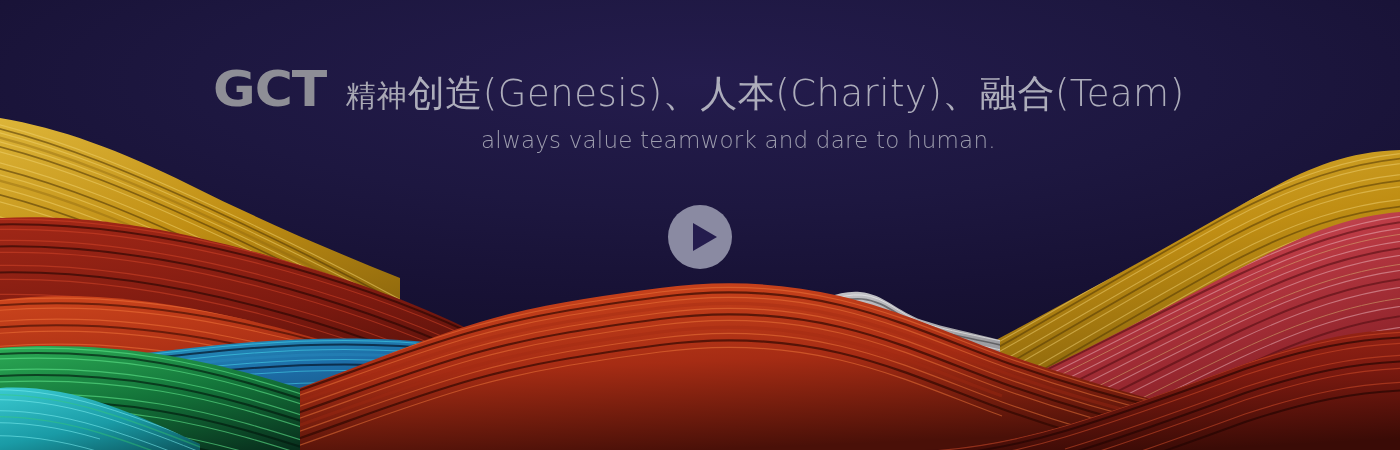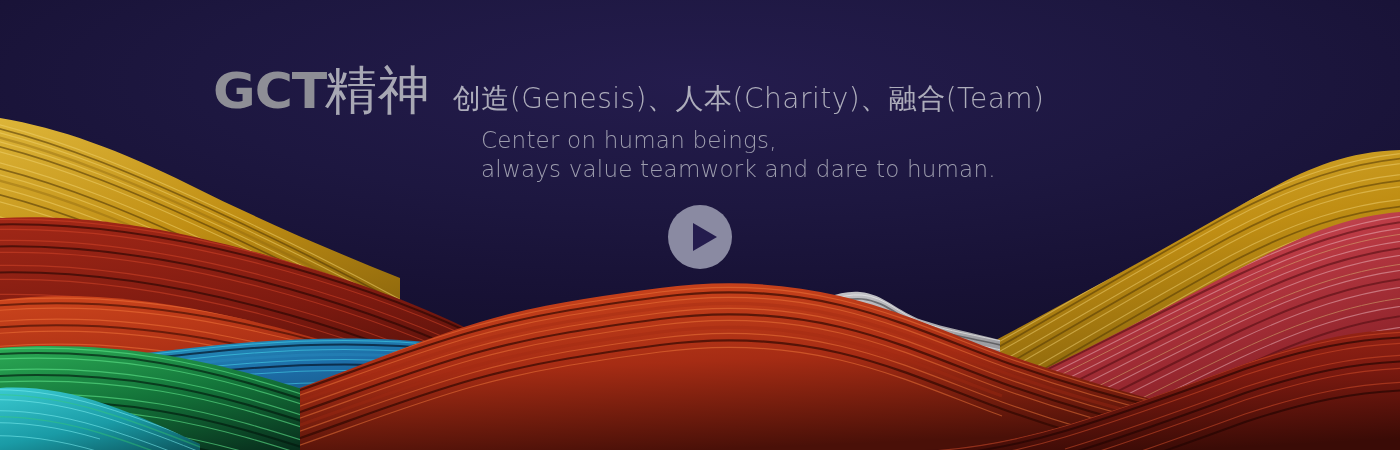--- a/index.html
+++ b/index.html
@@ -40,33 +40,32 @@
   .logo-gct {
     font-size: 50px;
     font-weight: 700;
     letter-spacing: -1px;
     color: #8e8e96;
     line-height: 1;
     transform: scaleX(1.04);
     transform-origin: left bottom;
   }
   .logo-cn {
-    font-size: 52px;
+    font-size: 30px;
     font-weight: 400;
     color: #a8a8b4;
     line-height: 1;
-    margin-left: 3px;
+    margin-left: 24px;
     letter-spacing: 1px;
   }
   .tagline-cn {
-    font-size: 28px;
+    font-size: 37px;
     font-weight: 300;
     color: #adadbb;
     line-height: 1;
-    margin-left: 22px;
     letter-spacing: 0.5px;
   }
   
   .subtitle {
     position: absolute;
     left: 481px;
     top: 126px;
     font-size: 23px;
     font-weight: 300;
     line-height: 29px;
@@ -429,21 +428,20 @@
 
   <div class="text-layer">
 
     <div class="headline">
       <span class="logo-gct">GCT</span>
       <span class="logo-cn">精神</span>
       <span class="tagline-cn">创造(Genesis)、人本(Charity)、融合(Team)</span>
     </div>
 
     <div class="subtitle">
-      <div>Center on human beings,</div>
       <div>always value teamwork and dare to human.</div>
     </div>
 
     <div class="play-button" role="button" aria-label="play-video">
       <svg width="64" height="64" viewBox="0 0 64 64">
         <polygon points="25,18 49,32 25,46" fill="#241c4d"></polygon>
       </svg>
     </div>
 
   </div>

